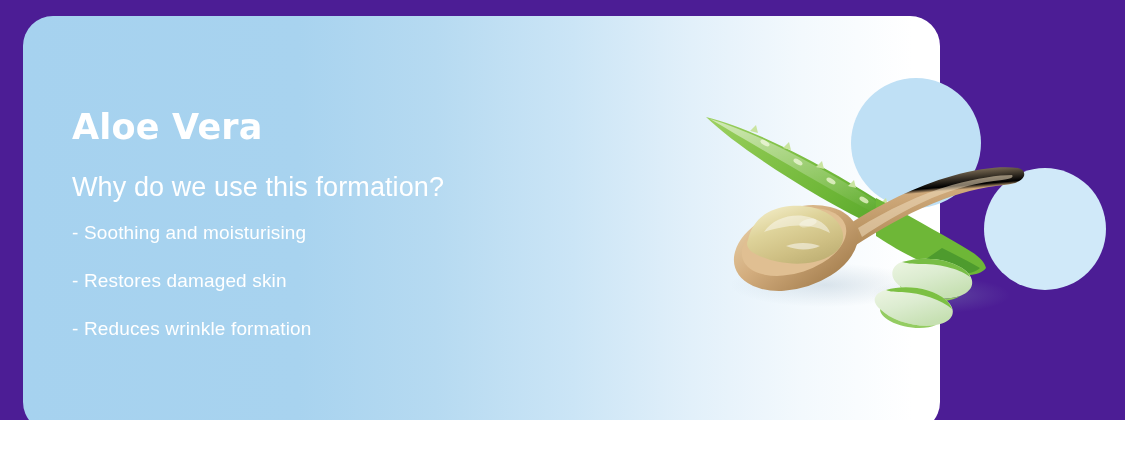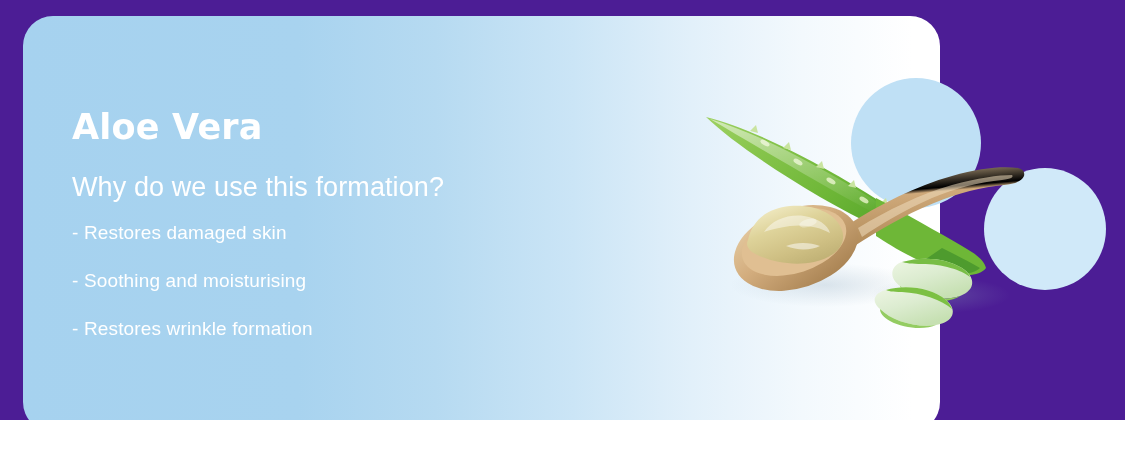--- a/index.html
+++ b/index.html
@@ -236,18 +236,18 @@
                  C252,220 232,213 212,212 C202,212 198,211 196,210 Z" fill="#7cc043"></path>
         <path d="M190,229 C202,241 226,248 246,245 C236,250 214,249 200,241
                  C193,237 190,233 190,229 Z" fill="#94cc62"></path>
       </g>
     </svg>
   </div>
 
   <div id="text-block">
     <h1 id="title">Aloe Vera</h1>
     <div id="subtitle">Why do we use this formation?</div>
+    <p class="bullet">- Soothing and moisturising</p>
     <p class="bullet">- Restores damaged skin</p>
-    <p class="bullet">- Soothing and moisturising</p>
-    <p class="bullet">- Restores wrinkle formation</p>
+    <p class="bullet">- Reduces wrinkle formation</p>
   </div>
 
 </div>
 
 </body></html>

